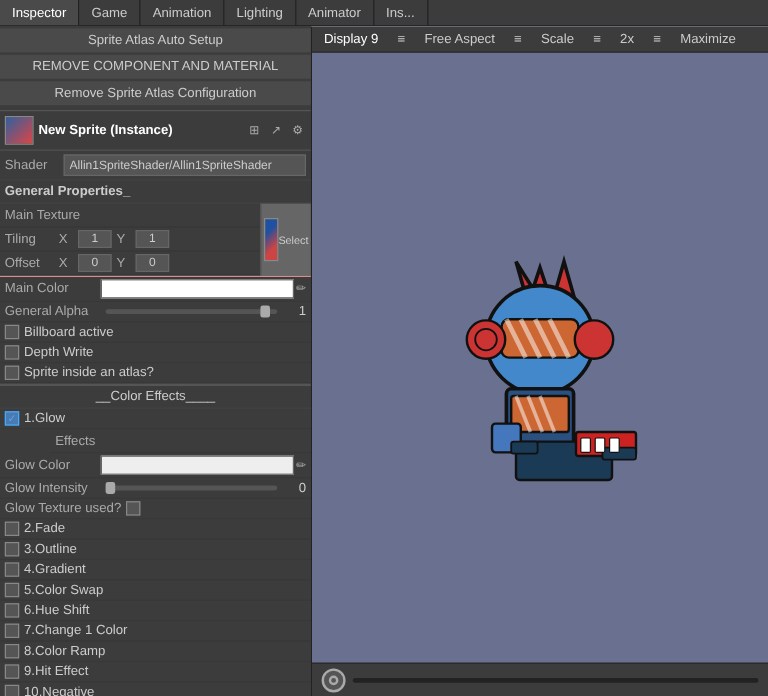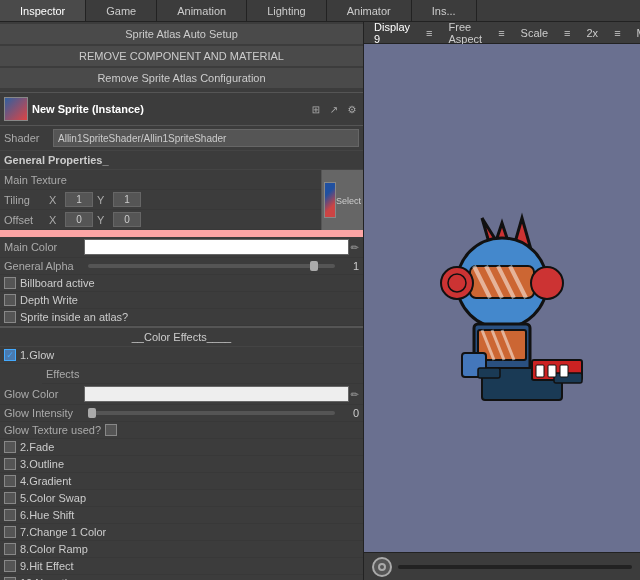--- a/index.html
+++ b/index.html
@@ -15,21 +15,21 @@
 
     
     .top-tabs {
       display: flex;
       background: #3c3c3c;
       height: 22px;
       align-items: center;
       border-bottom: 1px solid #222;
     }
     .tab {
-      padding: 2px 20px;
+      padding: 2px 10px;
       color: #ccc;
       font-size: 11px;
       cursor: pointer;
       height: 100%;
       display: flex;
       align-items: center;
       border-right: 1px solid #222;
     }
     .tab.active {
       background: #4a4a4a;
@@ -38,21 +38,21 @@
 
     
     .main-content {
       display: flex;
       flex: 1;
       overflow: hidden;
     }
 
     
     .inspector-panel {
-      width: 364px;
+      width: 260px;
       background: #3c3c3c;
       color: #ccc;
       overflow-y: auto;
       border-right: 1px solid #222;
       display: flex;
       flex-direction: column;
     }
 
     
     .context-menu-buttons {
@@ -263,21 +263,21 @@
     .thumb-img {
       width: 24px;
       height: 24px;
       background: linear-gradient(135deg, #3060a0, #d44);
       border: 1px solid #888;
     }
 
     
     .tiling-section {
       display: flex;
-      border-bottom: 7px solid #fca5a5;
+      border-bottom: 1px solid #fca5a5;
     }
     .tiling-fields {
       flex: 1;
     }
     .sprite-preview-thumb {
       width: 42px;
       background: #666;
       display: flex;
       align-items: center;
       justify-content: center;

